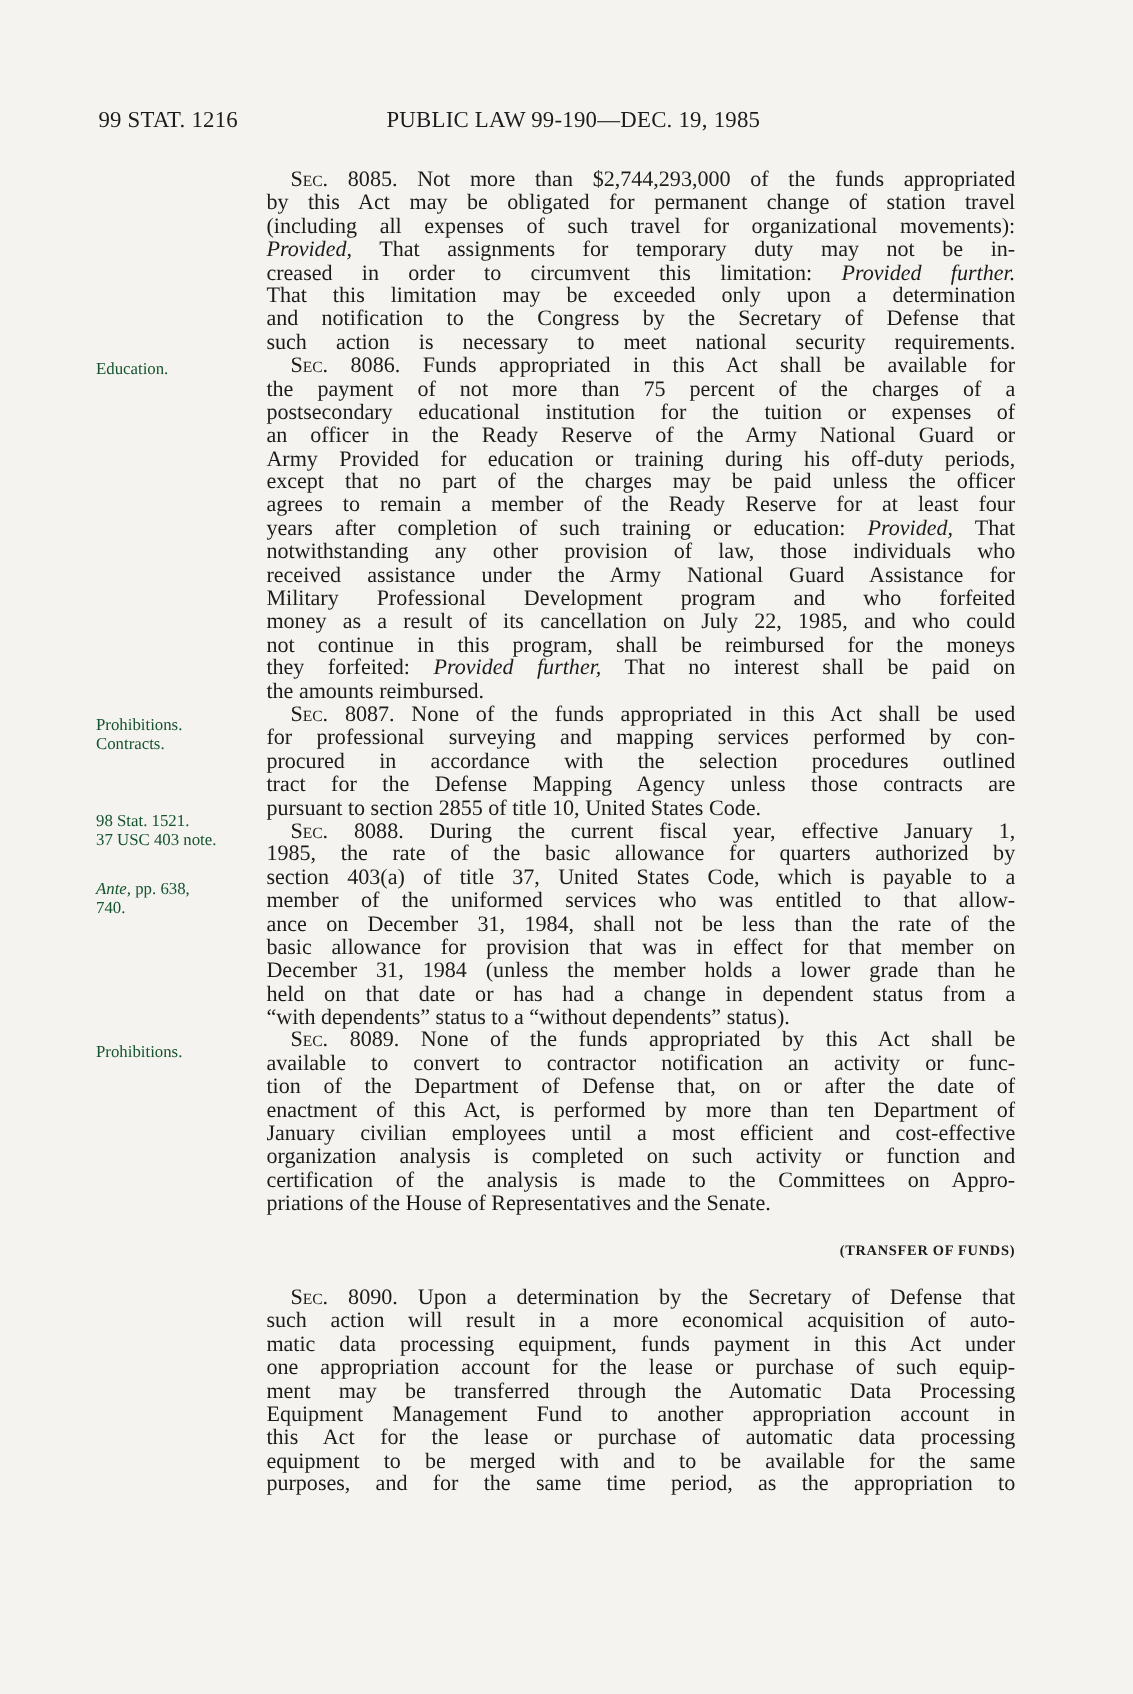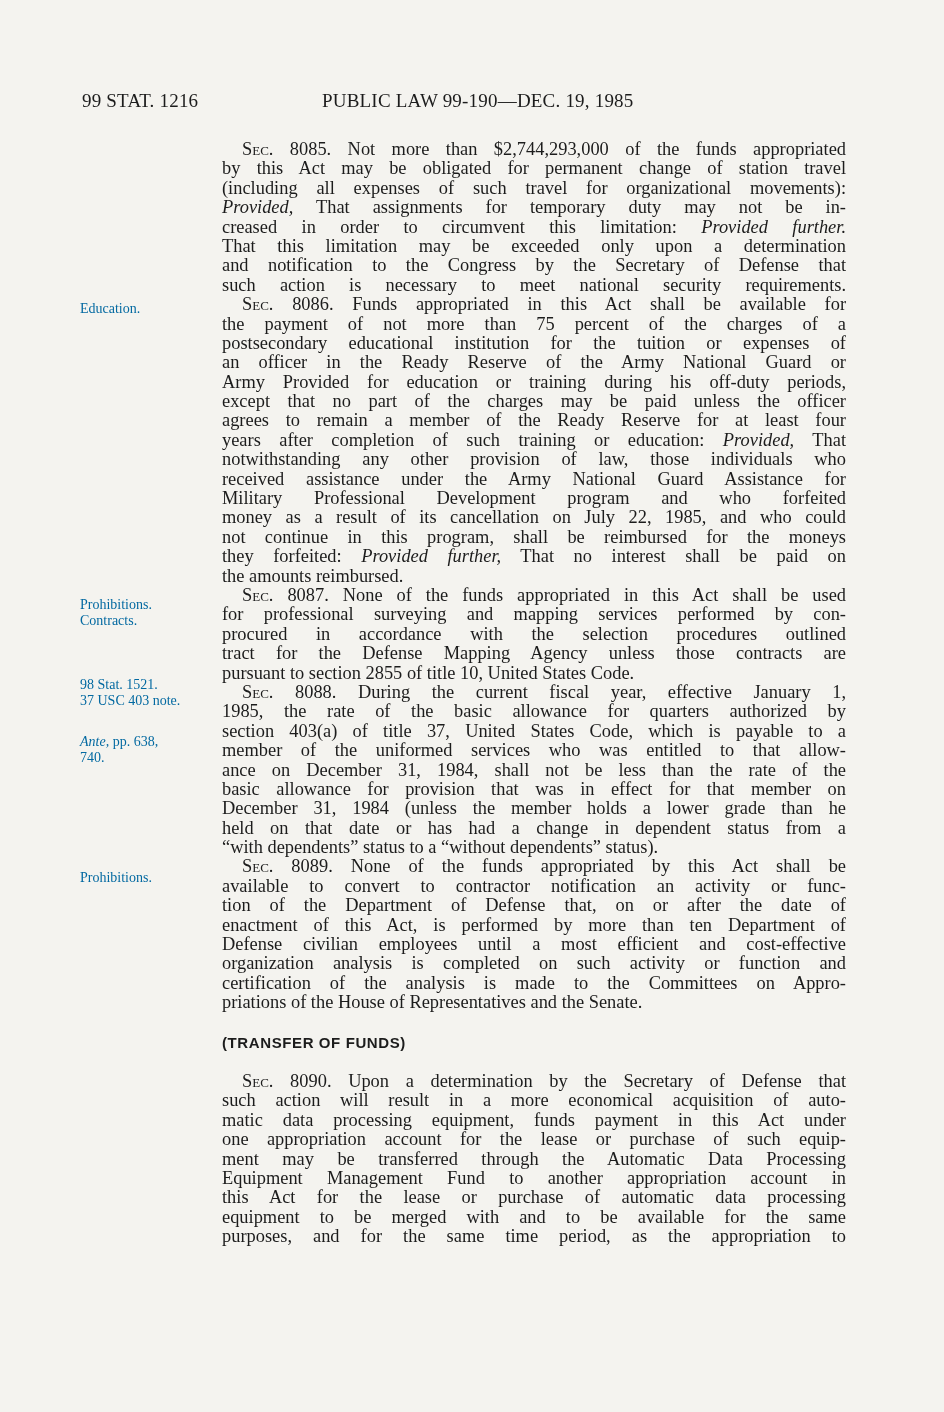--- a/index.html
+++ b/index.html
@@ -19,27 +19,27 @@
     }
     .body-col {
       position: absolute; left: 222px; top: 140px; width: 624px;
       font-family: "Liberation Serif", serif; font-size: 18.4px; line-height: 19.4px;
     }
     .line { display: block; text-align: justify; text-align-last: justify; white-space: nowrap; height: 19.4px; }
     .line.last { text-align-last: left; }
     .line.indent { padding-left: 20px; }
     .sc { font-variant: small-caps; }
     .heading {
-      display: block; text-align: left; font-size: 15px; letter-spacing: 0.6px;
+      display: block; text-align: right; font-size: 12px; letter-spacing: 0.6px;
       height: 19.4px; line-height: 19.4px; font-weight: bold;
-      font-family: Liberation Sans, sans-serif; margin: 20px 0 20px 0;
+      font-family: Liberation Serif, serif; margin: 20px 0 20px 0;
     }
     .margin-note {
       position: absolute; left: 80px; font-family: "Liberation Serif", serif;
-      font-size: 14px; line-height: 16px; color: #0369a1;
+      font-size: 14px; line-height: 16px; color: #14532d;
     }
     .margin-note i { font-style: italic; }
     em { font-style: italic; }
   </style>
 </head>
 <body>
 
 <div class="page">
 
   <div class="header-left">99 STAT. 1216</div>
@@ -103,21 +103,21 @@
       <span class="line">December 31, 1984 (unless the member holds a lower grade than he</span>
       <span class="line">held on that date or has had a change in dependent status from a</span>
       <span class="line last">“with dependents” status to a “without dependents” status).</span>
     </div>
 
     <div>
       <span class="line indent"><span class="sc">Sec.</span><span> 8089. None of the funds appropriated by this Act shall be</span></span>
       <span class="line">available to convert to contractor notification an activity or func-</span>
       <span class="line">tion of the Department of Defense that, on or after the date of</span>
       <span class="line">enactment of this Act, is performed by more than ten Department of</span>
-      <span class="line">Defense civilian employees until a most efficient and cost-effective</span>
+      <span class="line">January civilian employees until a most efficient and cost-effective</span>
       <span class="line">organization analysis is completed on such activity or function and</span>
       <span class="line">certification of the analysis is made to the Committees on Appro-</span>
       <span class="line last">priations of the House of Representatives and the Senate.</span>
     </div>
 
     <div class="heading">(TRANSFER OF FUNDS)</div>
 
     <div>
       <span class="line indent"><span class="sc">Sec.</span><span> 8090. Upon a determination by the Secretary of Defense that</span></span>
       <span class="line">such action will result in a more economical acquisition of auto-</span>

